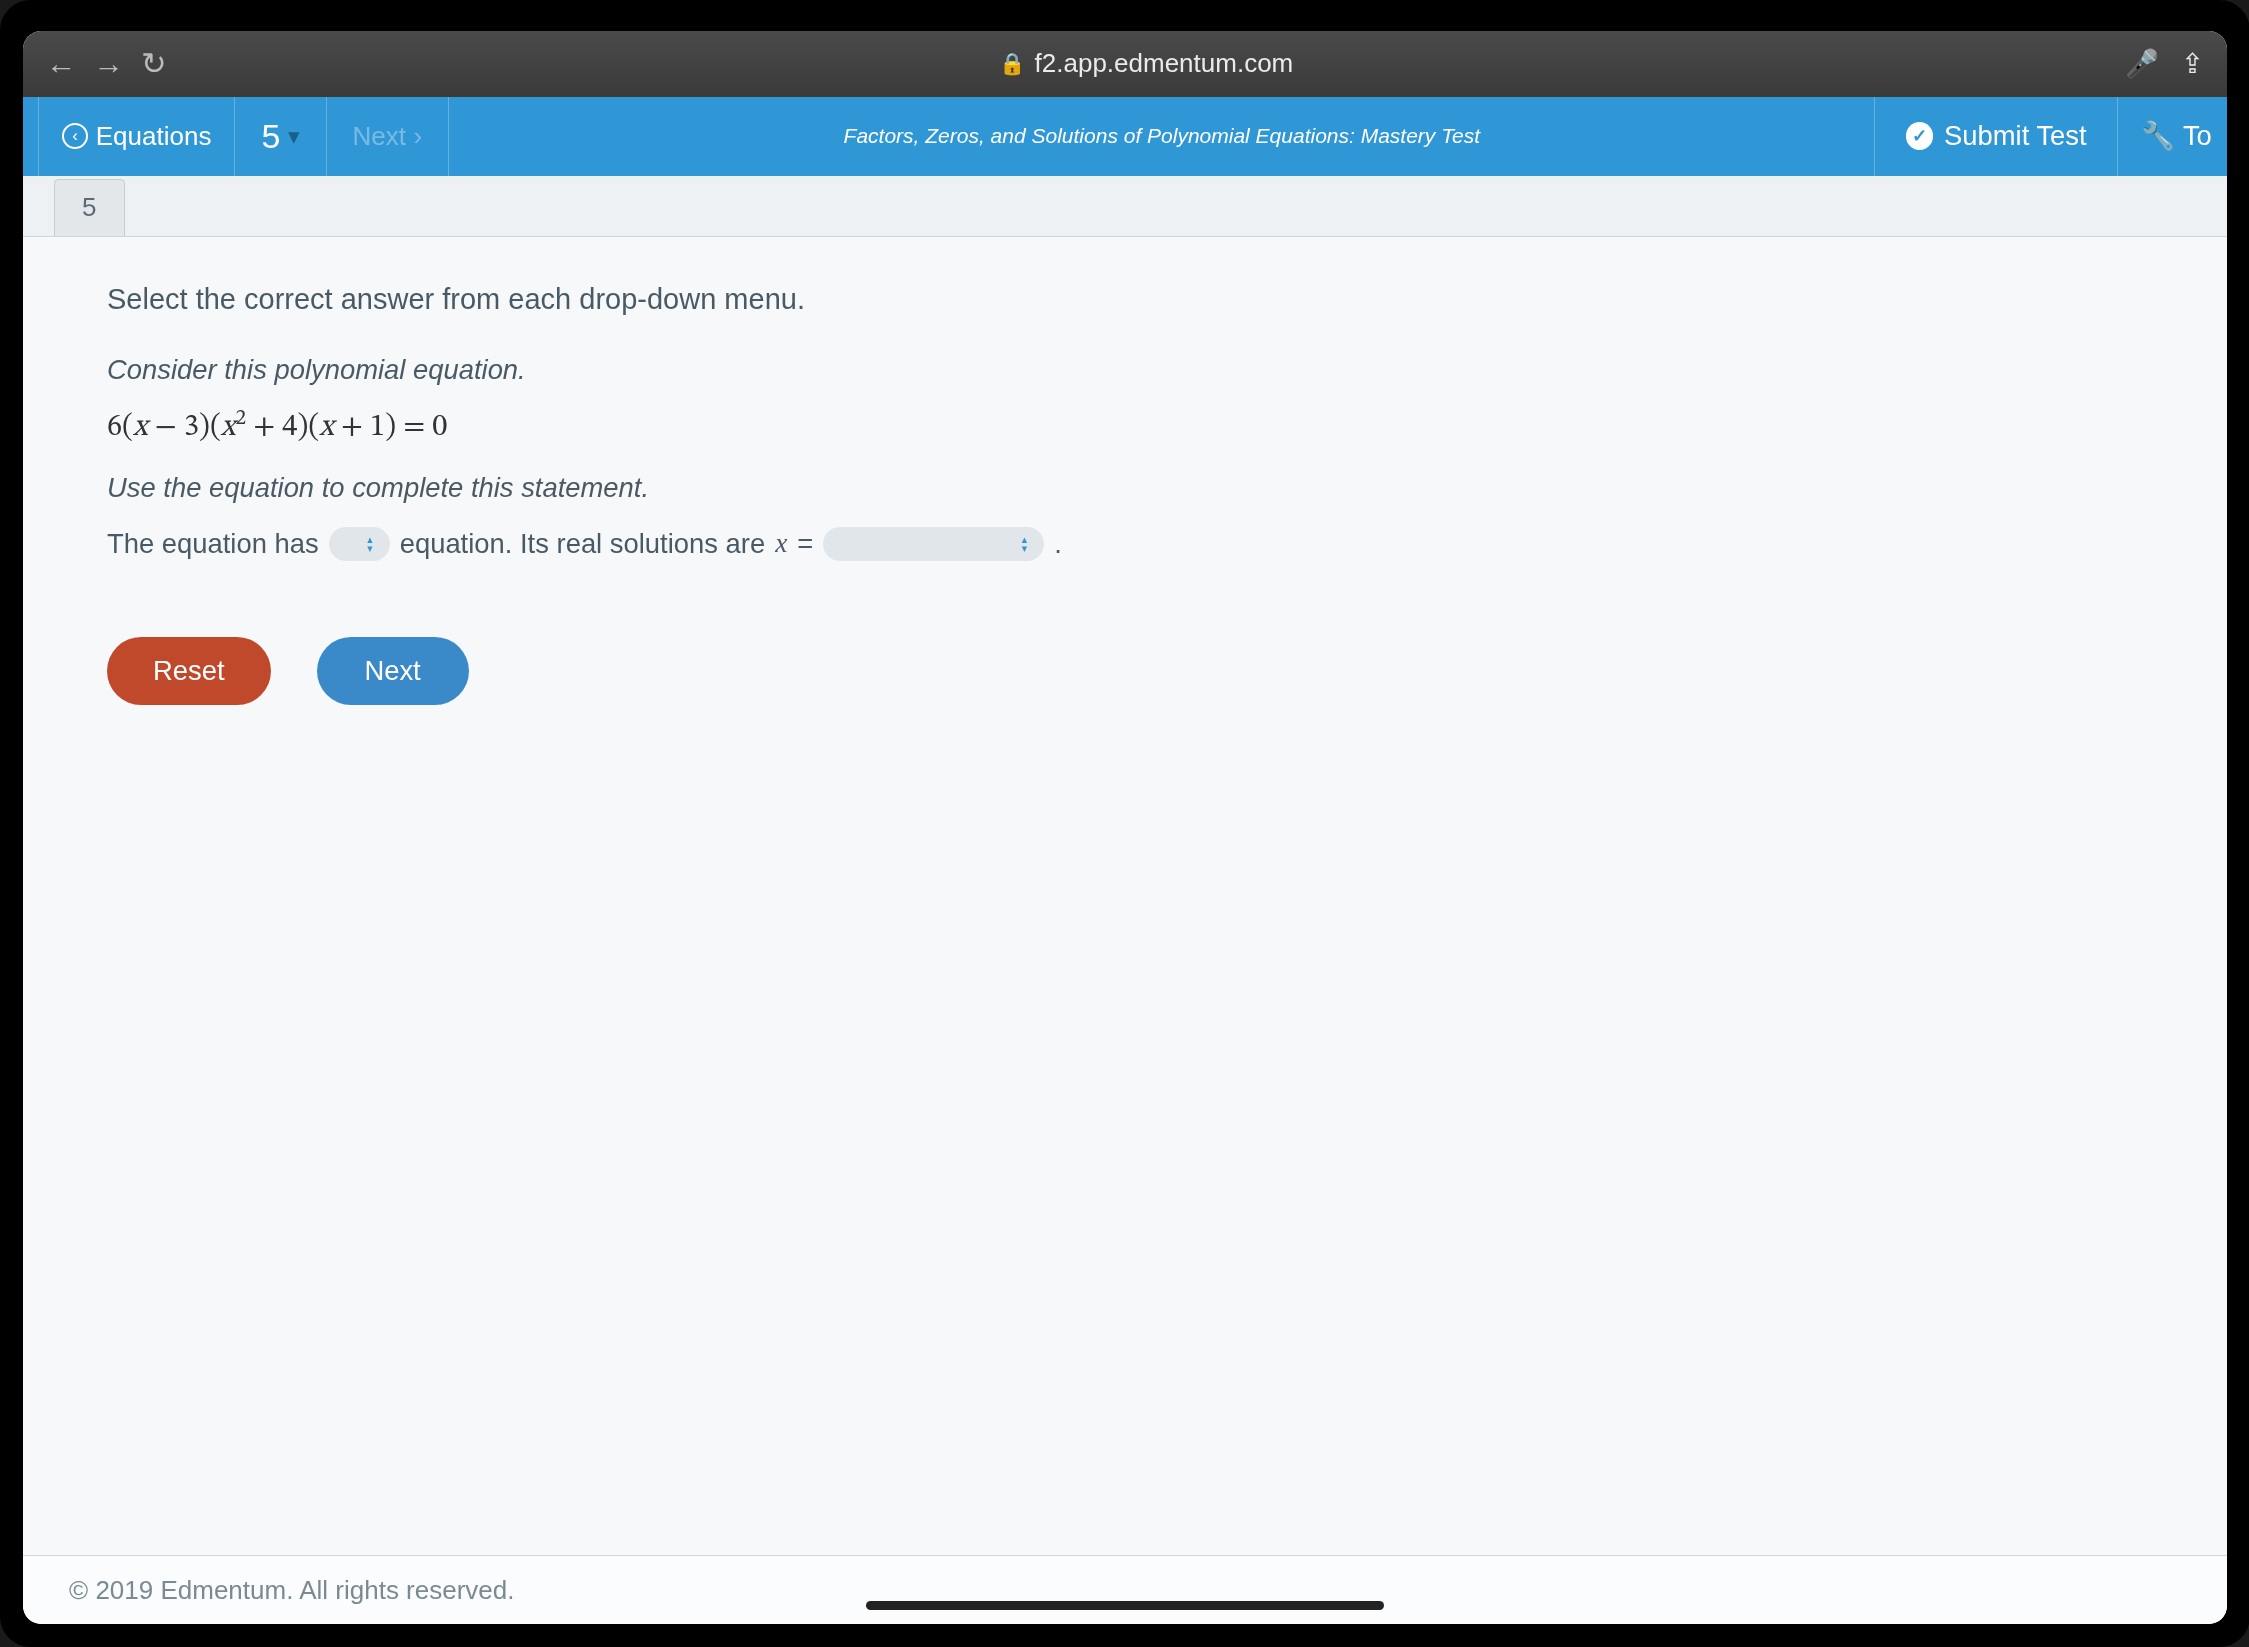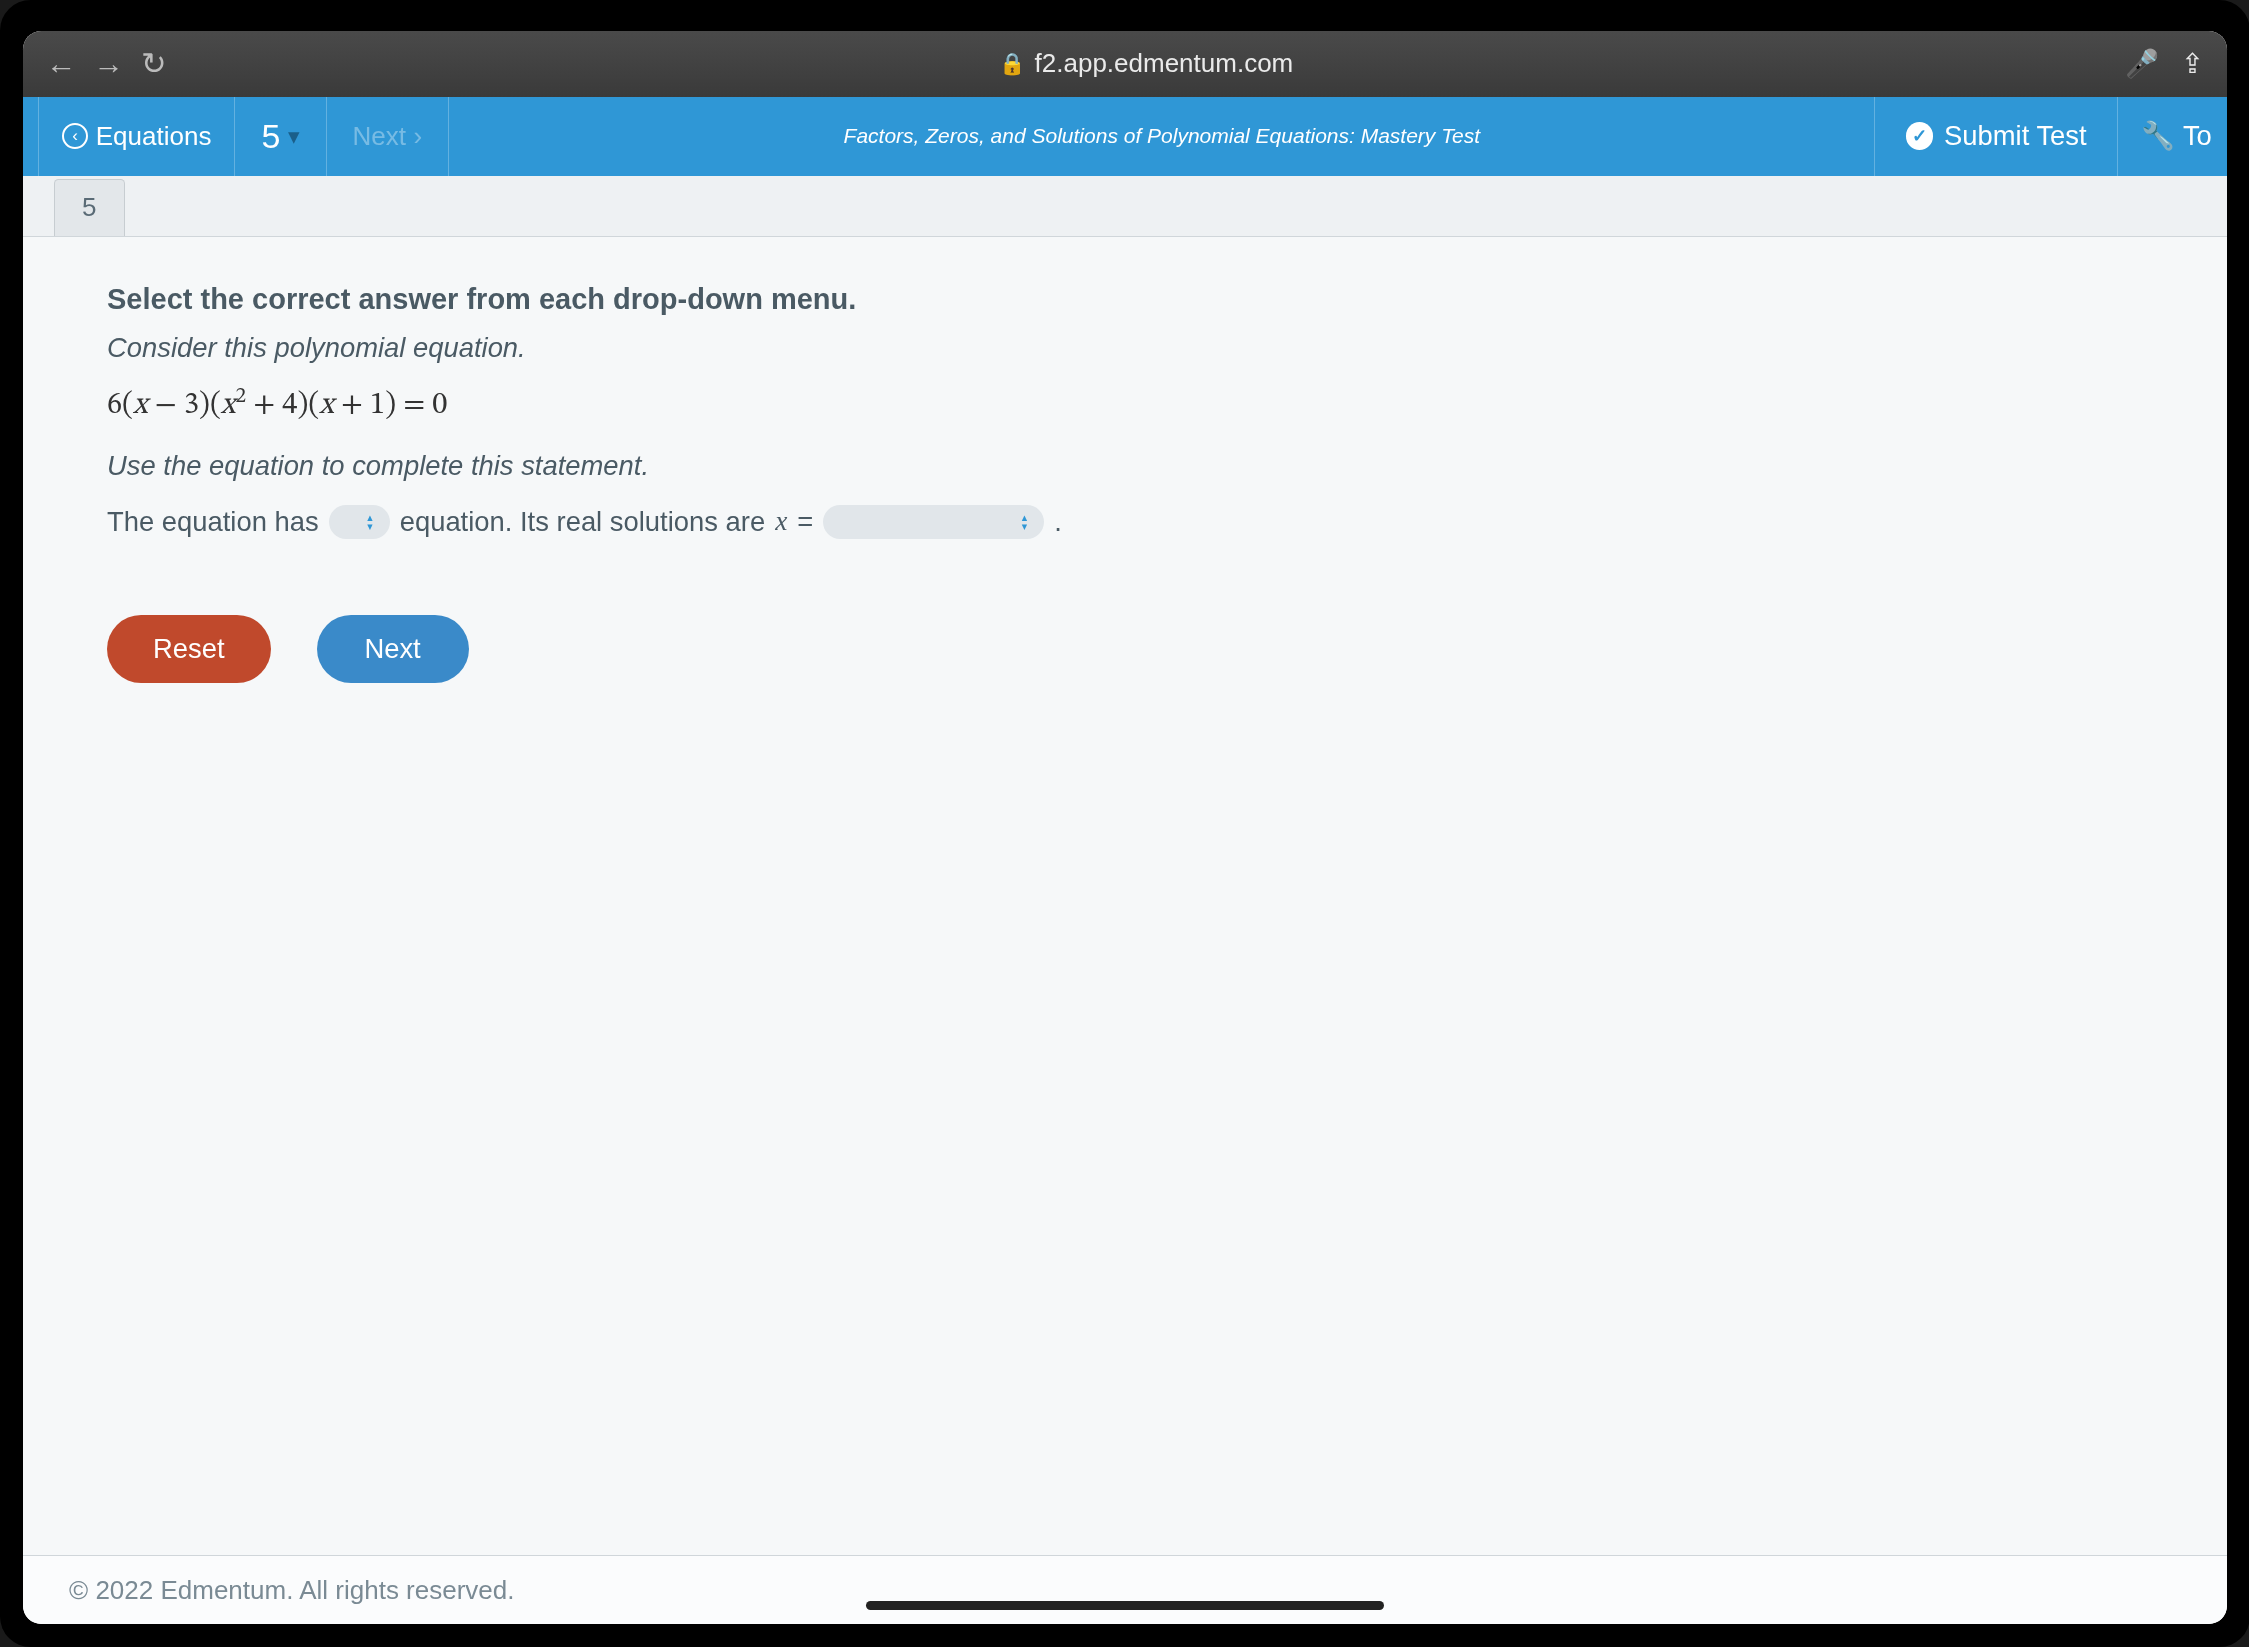--- a/index.html
+++ b/index.html
@@ -109,21 +109,21 @@
   }
   .tab {
     background:#e3e7ea;border:0.8px solid #c7cdd1;border-bottom:none;
     padding:12.2px 27.4px;font-size:26px;color:#5a6b76;
     border-radius:4.6px 4.6px 0 0;margin-right:6.1px;
   }
   .content {
     flex:1;background:#f6f8f9;padding:46px 84px;overflow:auto;
     color:#4a5a64;
   }
-  .content .instr { font-size:29px;margin-bottom:16px;font-weight:bold; }
+  .content .instr { font-size:29px;margin-bottom:38px; }
   .content .line { font-size:27.4px;margin-bottom:20px;font-style:italic; }
   .equation {
     font-family: 'Cambria Math','STIX Two Math',serif;
     font-size:30.5px;color:#333;margin-bottom:26px;
   }
   .equation .it { font-style: italic; }
   .stmt { font-size:27.4px;display:flex;align-items:center;flex-wrap:wrap;gap:10px;margin-top:23px;}
   .dd {
     background:#e1e6ea;border-radius:18.3px;height:34px;
     display:inline-flex;align-items:center;justify-content:flex-end;
@@ -229,19 +229,19 @@
       <span>.</span>
     </div>
 
     <div class="action-row">
       <button class="pill-btn reset">Reset</button>
       <button class="pill-btn next">Next</button>
     </div>
   </div>
 
   <div class="footer">
-    <span>© 2022 Edmentum. All rights reserved.</span>
+    <span>© 2019 Edmentum. All rights reserved.</span>
     <div class="home-indicator"></div>
   </div>
 
 </div>
 </div>
 
 
 </body></html>

